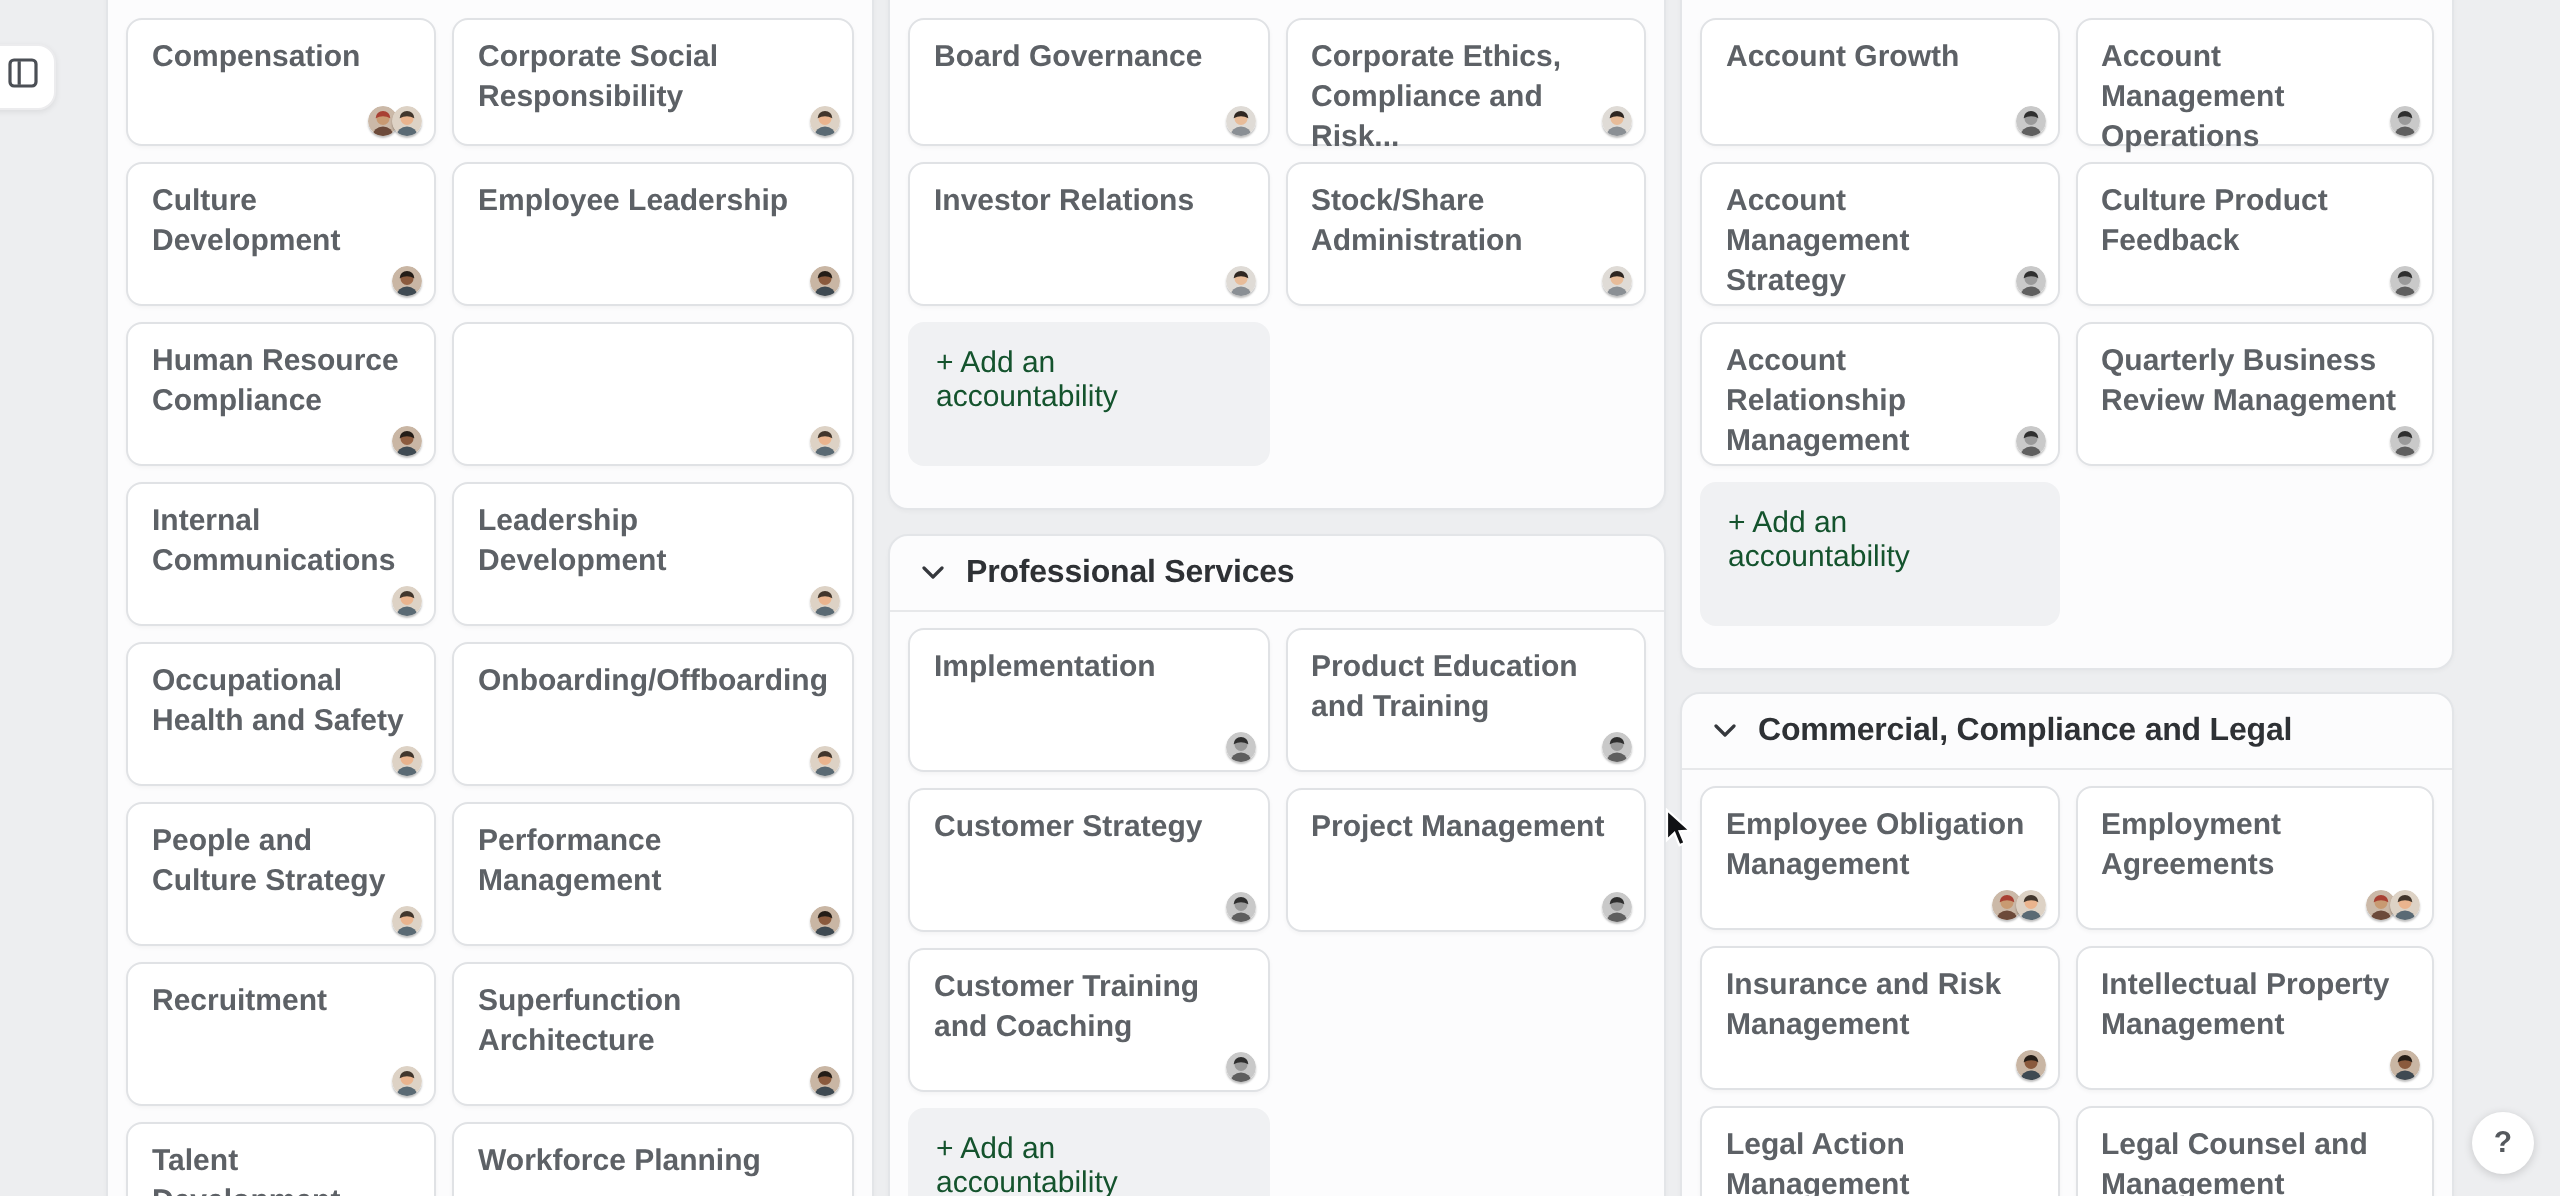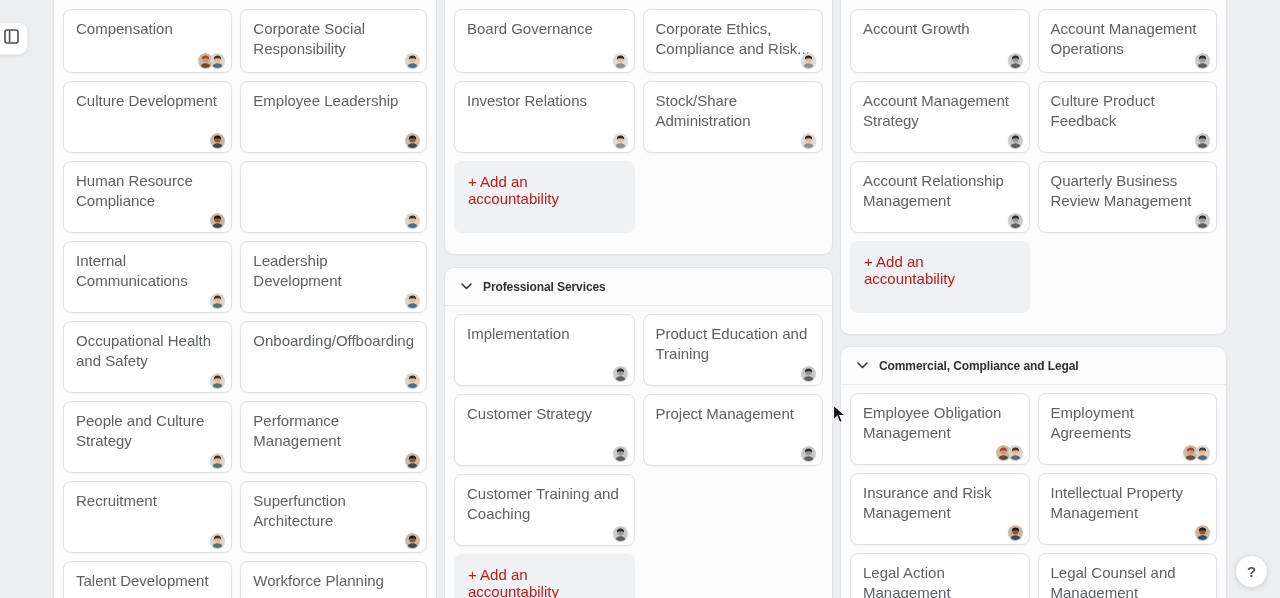--- a/index.html
+++ b/index.html
@@ -10,40 +10,40 @@
   .panel{position:absolute;background:#fcfcfd;border:1px solid #e3e5e8;border-radius:10px;
          box-sizing:border-box;box-shadow:0 1px 2px rgba(25,28,35,0.03);}
   #panel-people{left:53px;top:-40px;width:384px;height:700px;}
   #panel-governance{left:444px;top:-40px;width:389px;height:295px;}
   #panel-professional-services{left:444px;top:267px;width:389px;height:380px;}
   #panel-accounts{left:840px;top:-40px;width:387px;height:375px;}
   #panel-commercial{left:840px;top:346px;width:387px;height:320px;}
 
   .panel-header{display:flex;align-items:center;gap:11px;height:37px;padding:0 15px;
                 border-bottom:1px solid #e7e8ea;}
-  .panel-header-label{font-size:12px;font-weight:bold;color:#2e3135;letter-spacing:-0.1px;}
+  .panel-header-label{font-size:16px;font-weight:bold;color:#2e3135;letter-spacing:-0.1px;}
   .chevron-btn{display:flex;align-items:center;justify-content:center;width:12px;height:12px;cursor:pointer;}
 
   .panel-body{padding:8px 9px 0 9px;}
   .panel.top-cut > .panel-body{padding-top:48px;}
   .cards{display:grid;grid-template-columns:1fr 1fr;gap:8px;grid-auto-rows:72px;}
   .panel.top-cut .cards{grid-template-rows:64px;}
 
   .card{position:relative;background:#ffffff;border:1px solid #e0e2e5;border-radius:8px;
         box-sizing:border-box;padding:9px 12px;box-shadow:0 1px 2px rgba(20,22,30,0.04);
         cursor:pointer;}
-  .card-title{font-size:15px;line-height:20px;color:#5d6166;}
+  .card-title{font-size:15px;line-height:20px;color:#5d6166;font-weight:bold;}
   .avatars{position:absolute;right:6px;bottom:4px;display:flex;}
   .avatar{width:15px;height:15px;border-radius:50%;overflow:hidden;display:block;
           box-shadow:0 1px 1px rgba(0,0,0,0.25);}
   .avatar + .avatar{margin-left:-3px;}
   .avatar svg{display:block;}
 
   .add-card{grid-column:1;background:#f0f1f3;border-radius:8px;box-sizing:border-box;
-            padding:12px 14px;font-size:15px;color:#b91c1c;cursor:pointer;}
+            padding:12px 14px;font-size:15px;color:#14532d;cursor:pointer;}
 
   
   .sidebar-toggle{position:absolute;left:-10px;top:22px;width:38px;height:33px;background:#fff;
                   border:1px solid #ececee;border-radius:9px;box-shadow:0 1px 3px rgba(0,0,0,0.08);
                   display:flex;align-items:center;justify-content:flex-end;padding-right:8px;
                   box-sizing:border-box;cursor:pointer;}
   .help-btn{position:absolute;left:1236px;top:556px;width:31px;height:31px;border-radius:50%;
             background:#fff;box-shadow:0 1px 5px rgba(0,0,0,0.16);display:flex;align-items:center;
             justify-content:center;font-size:15px;font-weight:bold;color:#55595e;cursor:pointer;}
   .mouse-cursor{position:absolute;left:832px;top:404px;pointer-events:none;}

